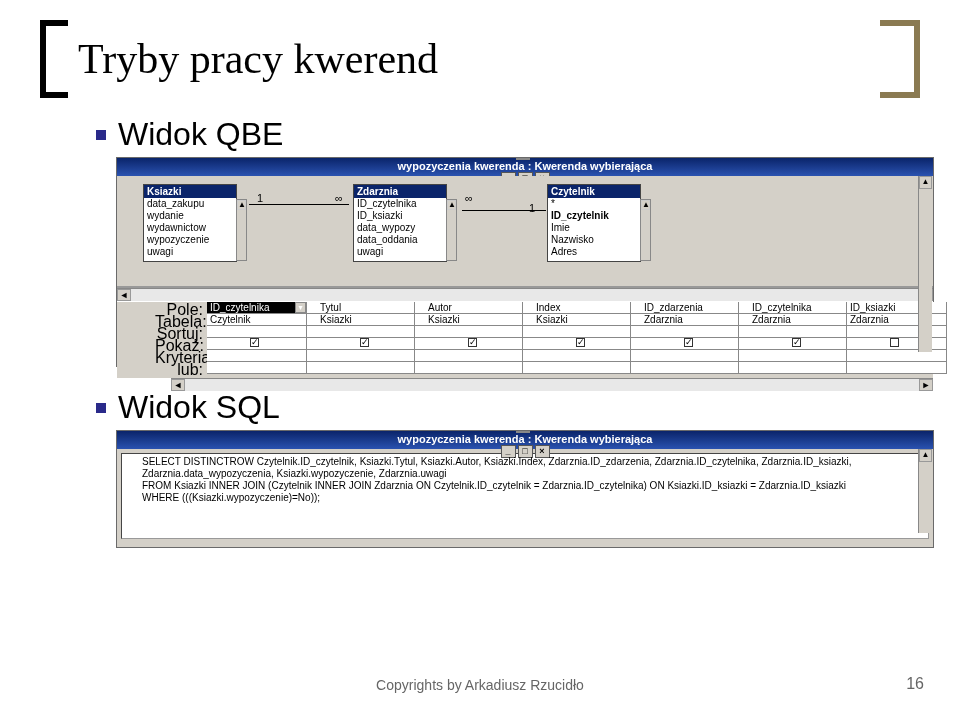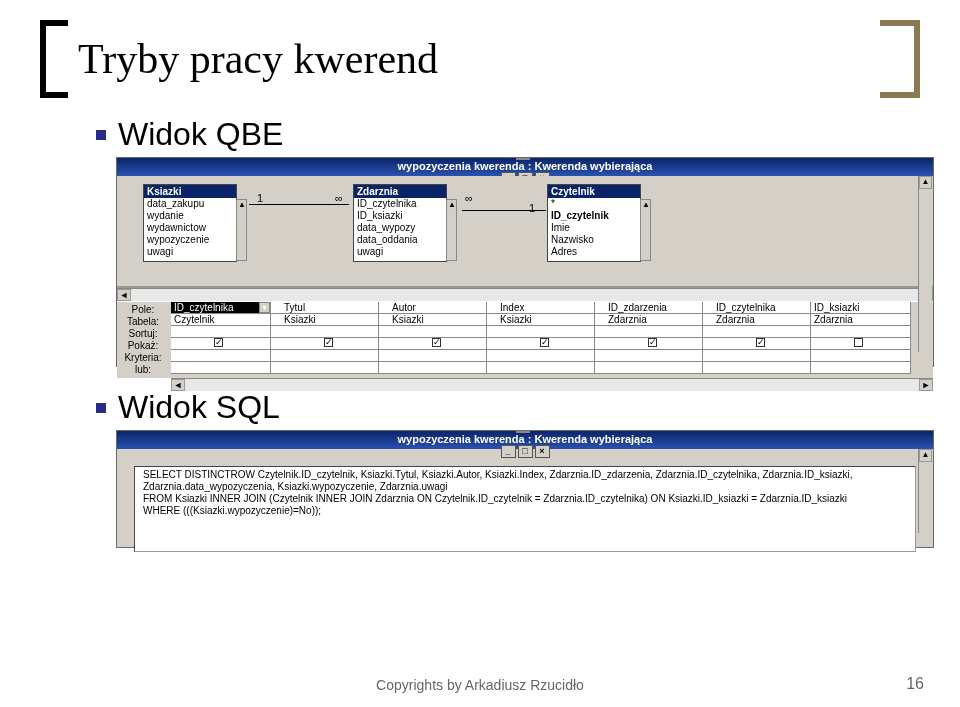--- a/index.html
+++ b/index.html
@@ -90,42 +90,42 @@
   .big-scroll { height: 13px; background: #d4d0c8; border-top: 1px solid #888; display: flex; }
   .big-scroll .sb { width: 14px; border: 1px solid #999; background: #d4d0c8; text-align: center; font-size: 9px; line-height: 11px; }
   .big-scroll .track { flex: 1; background: #e8e8e8; }
 
   .qbe-grid {
     background: #d4d0c8;
     display: flex;
     border-top: 1px solid #fff;
   }
   .qbe-labels {
-    width: 54px; text-align: center; padding: 2px 4px 2px 2px;
-    font-size: 10px; line-height: 12px;
+    width: 54px; text-align: right; padding: 2px 4px 2px 2px;
+    font-size: 16px; line-height: 12px; margin-left: 36px;
   }
   .qbe-table { flex: 1; }
   .grid-row { display: flex; height: 12px; }
   .grid-cell {
     border: 1px solid #888; border-top: none; border-left: none;
     background: #fff; font-size: 10px; padding: 0 3px;
     overflow: hidden; white-space: nowrap;
     position: relative;
   }
   .grid-cell.sel { background: #000; color: #fff; }
   .grid-cell .dd { position: absolute; right: 0; top: 0; width: 11px; height: 11px; background: #d4d0c8; border: 1px solid #888; font-size: 8px; text-align: center; line-height: 9px; }
   .chk { width: 9px; height: 9px; border: 1px solid #333; display: inline-block; margin-left: 40px; position: relative; }
   .chk::after { content: "✓"; font-size: 9px; position: absolute; top: -2px; left: 0; }
 
   .w1 { width: 100px; } .w2 { width: 108px; padding-left: 13px; }
 
   .sql-body {
-    background: #fff; height: 86px; padding: 2px 8px;
+    background: #fff; height: 86px; padding: 2px 20px;
     font-size: 10px; line-height: 12px; overflow: hidden;
-    border: 1px inset #999; margin: 17px;
+    border: 1px inset #999; margin: 4px;
   }
 
   .v-scroll { position: absolute; right: 1px; top: 18px; bottom: 14px; width: 14px; background: #d4d0c8; border-left: 1px solid #888; }
   .v-scroll .sb { height: 13px; border: 1px solid #999; background: #d4d0c8; text-align: center; font-size: 8px; }
 
   .footer {
     position: absolute; bottom: 14px; left: 0; right: 0;
     display: flex; justify-content: center; align-items: center;
     font-size: 14px; color: #666;
   }

